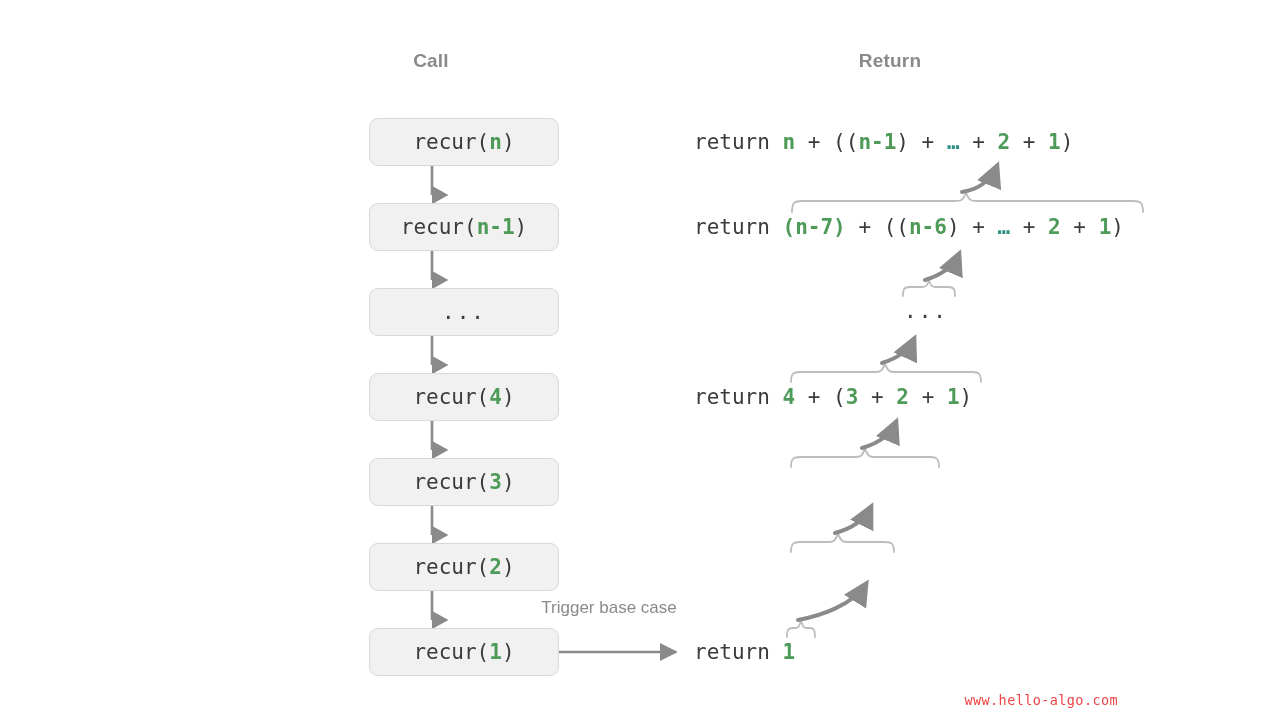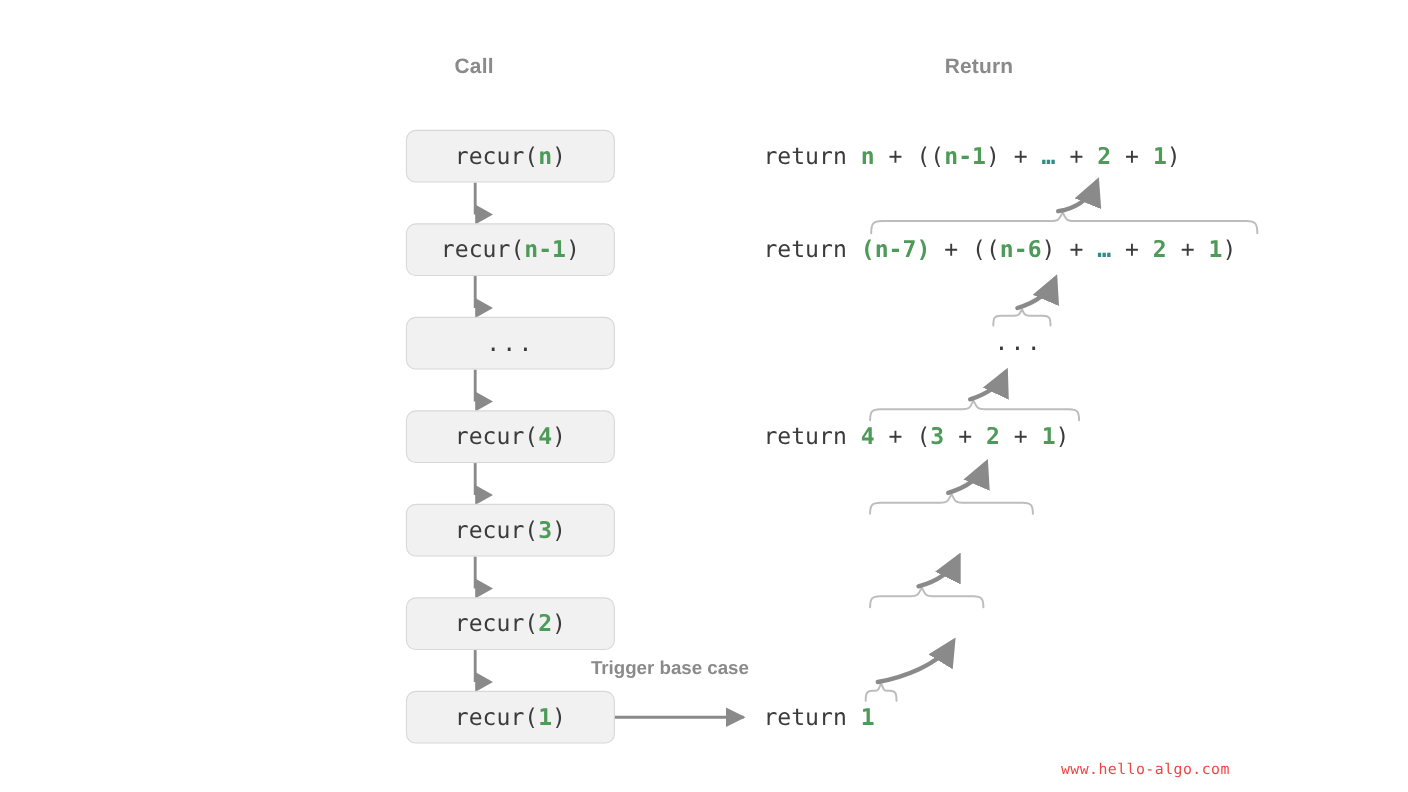--- a/index.html
+++ b/index.html
@@ -88,21 +88,21 @@
     white-space: nowrap;
   }
 
   
   #trigger-label {
     position: absolute;
     left: 609px;
     top: 598px;
     transform: translateX(-50%);
     font-family: "Liberation Sans", sans-serif;
-    font-weight: bold;
+    font-weight: normal;
     font-size: 17px;
     color: #8a8a8a;
     white-space: nowrap;
   }
 
   
   #watermark {
     position: absolute;
     right: 18px;
     bottom: 12px;

